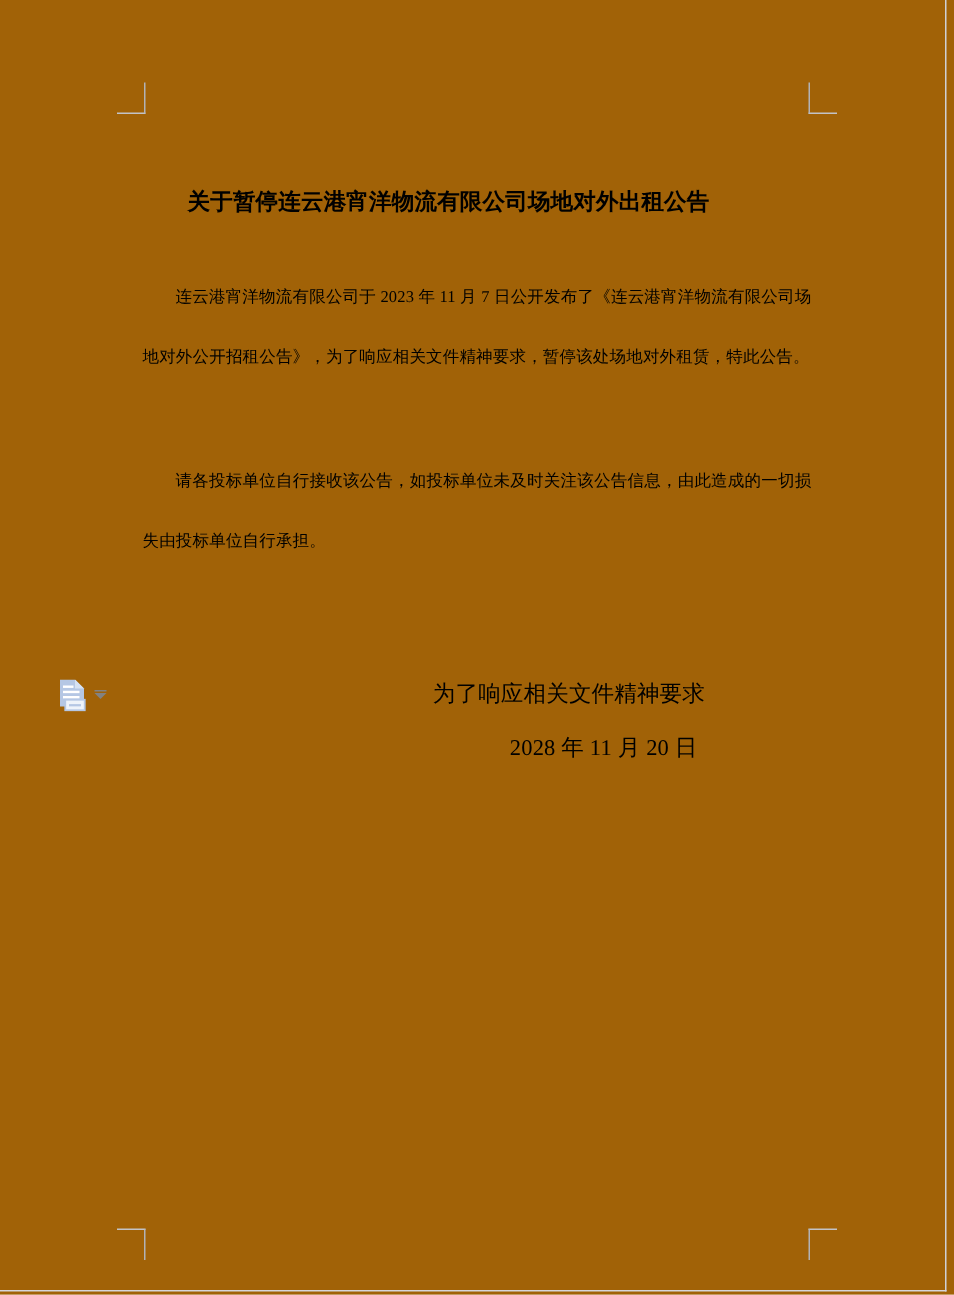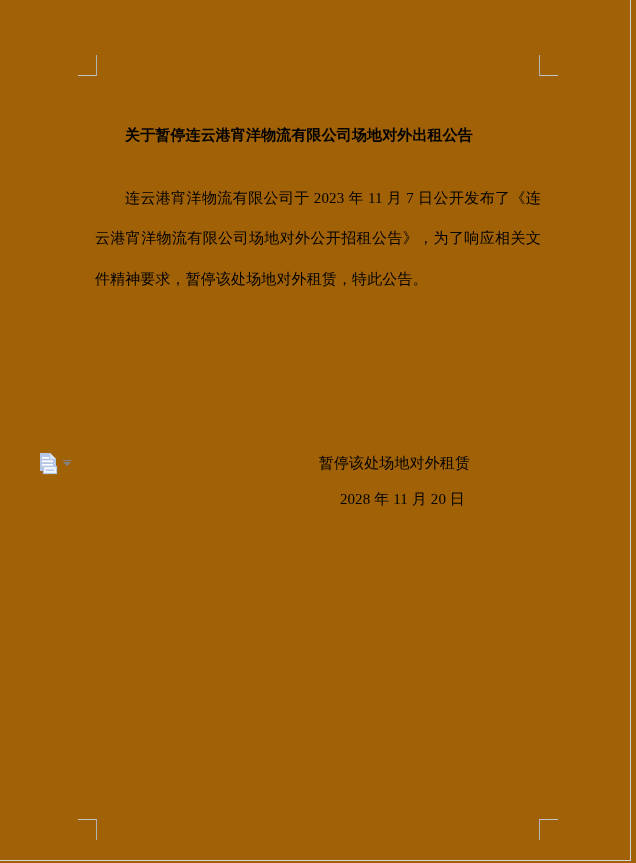--- a/index.html
+++ b/index.html
@@ -39,21 +39,21 @@
     position: absolute;
     left: 125px; top: 126px;
     font-size: 15px; font-weight: bold;
     letter-spacing: 0.13px;
     line-height: 18px;
     white-space: nowrap;
   }
   .para {
     position: absolute;
     left: 95px; width: 446px;
-    font-size: 15px;
+    font-size: 11px;
     letter-spacing: 0.12px;
     line-height: 40.3px;
     text-align: justify;
     text-indent: 2em;
   }
   .para.p1 { top: 178px; }
   .para.p2 { top: 301px; }
 
   .sig-line {
     position: absolute;
@@ -96,22 +96,23 @@
 <div class="page">
 
   <div class="crop tl"></div>
   <div class="crop tr"></div>
   <div class="crop bl"></div>
   <div class="crop br"></div>
 
   <div class="doc-title">关于暂停连云港宵洋物流有限公司场地对外出租公告</div>
 
   <div class="para p1">连云港宵洋物流有限公司于 2023 年 11 月 7 日公开发布了《连云港宵洋物流有限公司场地对外公开招租公告》，为了响应相关文件精神要求，暂停该处场地对外租赁，特此公告。</div>
+  <div class="para p2">请各投标单位自行接收该公告，如投标单位未及时关注该公告信息，由此造成的一切损失由投标单位自行承担。</div>
 
-  <div class="sig-line sig-name">暂停该处场地对外租赁</div>
+  <div class="sig-line sig-name">为了响应相关文件精神要求</div>
   <div class="sig-line sig-date">2028 年 11 月 20 日</div>
 
   <div class="paste-btn">
     <span>
       <svg width="19" height="22" viewBox="0 0 19 22">
         <path d="M1 0 h10 l6 6 v12 h-16 z" fill="#b5c7e4"></path>
         <path d="M11 0 l6 6 h-6 z" fill="#d7e2f2"></path>
         <rect x="3" y="4" width="7" height="1.6" fill="#ffffff"></rect>
         <rect x="3" y="7.5" width="11" height="1.6" fill="#ffffff"></rect>
         <rect x="3" y="11" width="11" height="1.6" fill="#ffffff"></rect>

